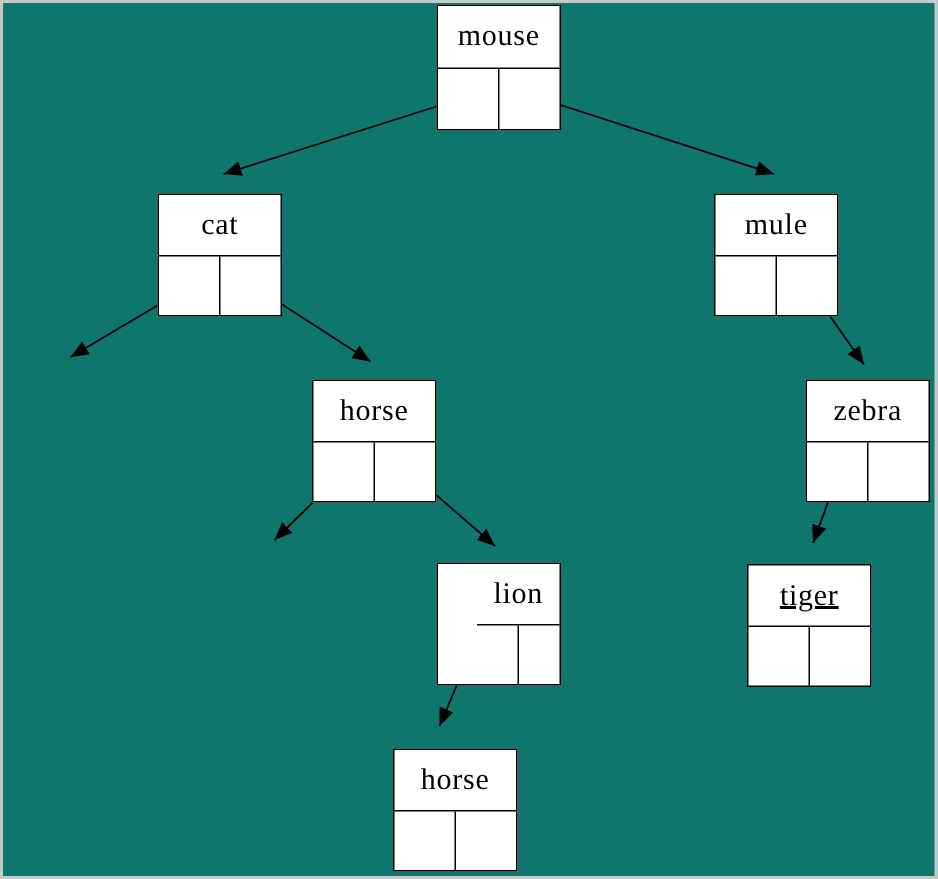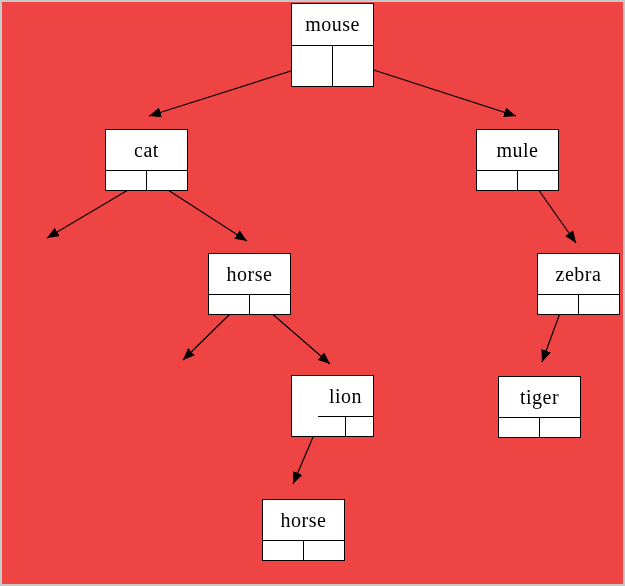--- a/index.html
+++ b/index.html
@@ -4,41 +4,41 @@
 <style>
   html, body {
     margin: 0;
     padding: 0;
     background: #ffffff;
   }
   .frame {
     position: relative;
     width: 625px;
     height: 586px;
-    background: #ef4444;
+    background: #0f766e;
     box-shadow: inset 0 0 0 2px #c8c8c8;
     overflow: hidden;
     font-family: "Liberation Serif", "DejaVu Serif", serif;
   }
   .arrows {
     position: absolute;
     left: 0;
     top: 0;
     width: 625px;
     height: 586px;
     pointer-events: none;
   }
   .arrows line {
     stroke: #000000;
     stroke-width: 1.2;
   }
   .node {
     position: absolute;
     width: 83px;
-    height: 62px;
+    height: 82px;
     box-sizing: border-box;
     border: 1px solid #000000;
     background: #ffffff;
     display: flex;
     flex-direction: column;
   }
   .node-label {
     height: 41px;
     box-sizing: border-box;
     border-bottom: 1px solid #000000;
@@ -62,21 +62,21 @@
   
   .n-mouse { left: 291px; top: 3px;  height: 84px; }
   .n-mouse .node-label { height: 42px; }
   .n-cat   { left: 105px; top: 129px; }
   .n-mule  { left: 476px; top: 129px; justify-content: space-between; }
   .n-ant   { left: 3px;   top: 253px; }
   .n-goat  { left: 208px; top: 253px; }
   .n-zebra { left: 537px; top: 253px; }
   .n-dog   { left: 136px; top: 376px; }
   .n-lion  { left: 291px; top: 375px; padding-left: 26px; }
-  .n-tiger { left: 498px; top: 376px; }
+  .n-tiger { left: 498px; top: 376px; text-decoration: underline; }
   .n-horse { left: 250px; top: 499px; margin-left: 12px; }
 </style>
 </head>
 <body>
 
 <div class="frame">
 
   <svg class="arrows" viewBox="0 0 625 586" xmlns="http://www.w3.org/2000/svg">
     <defs>
       <marker id="ah" markerUnits="userSpaceOnUse" markerWidth="14" markerHeight="10" refX="12" refY="5" orient="auto">

